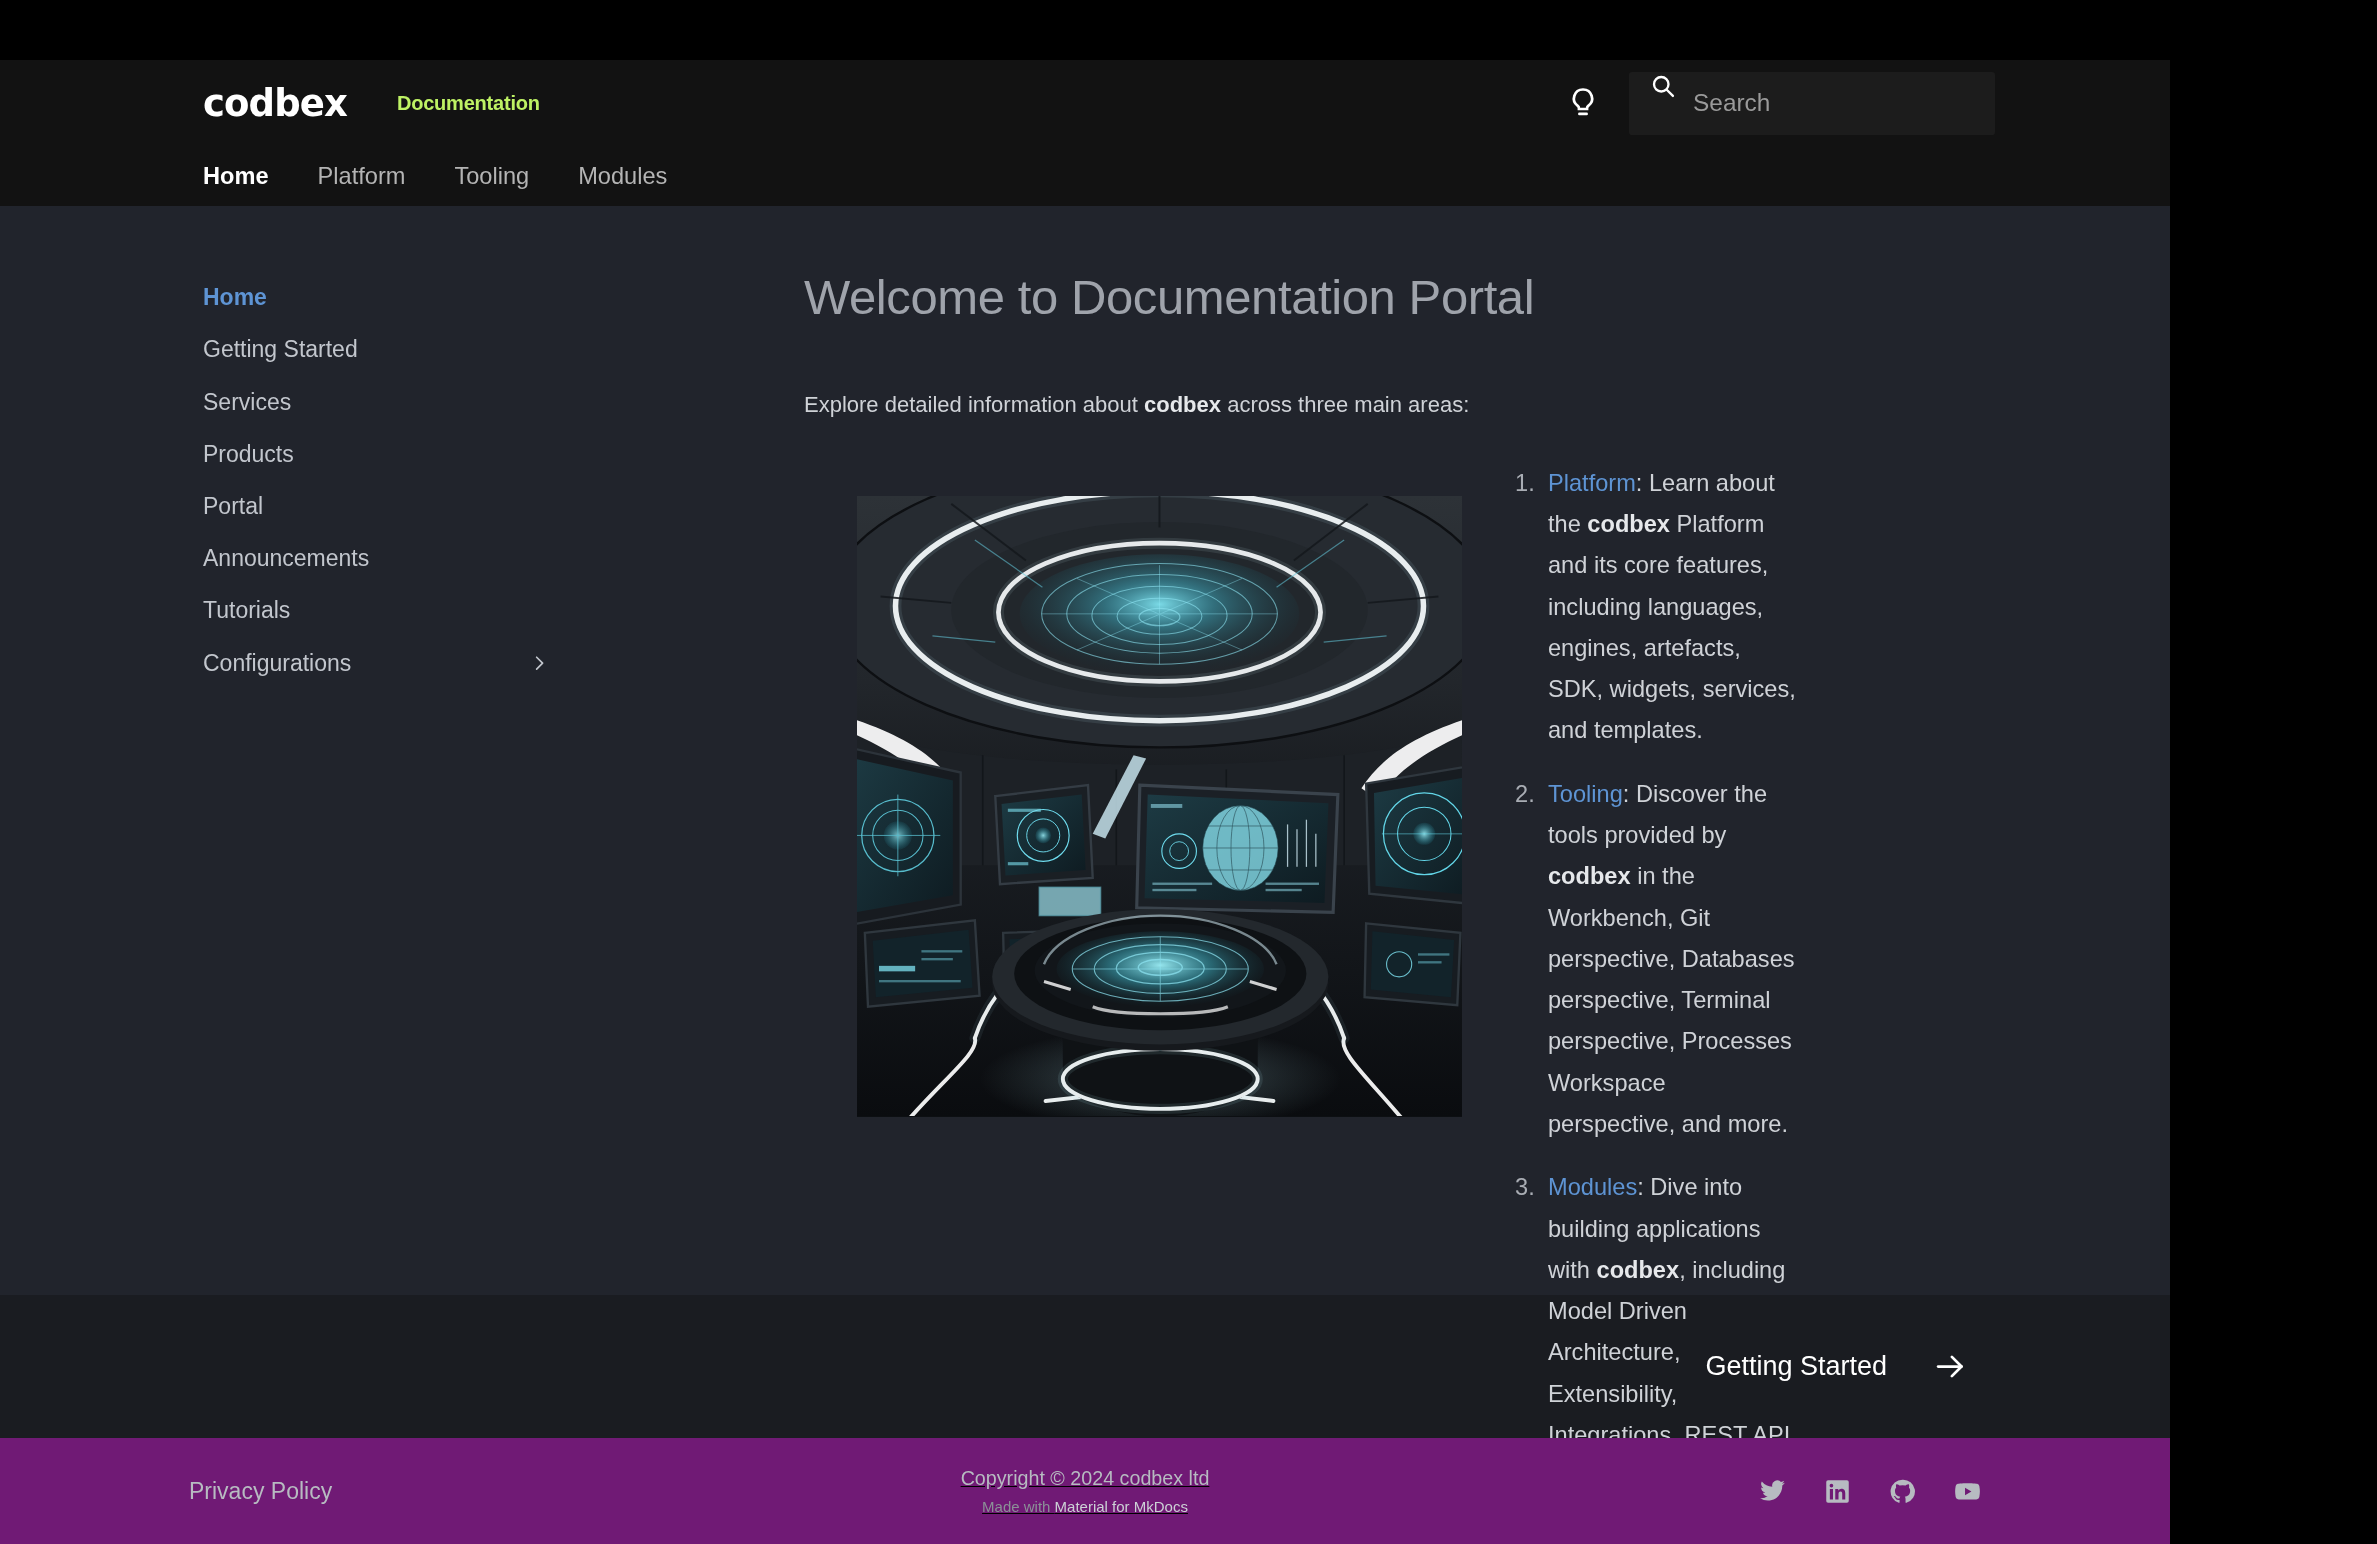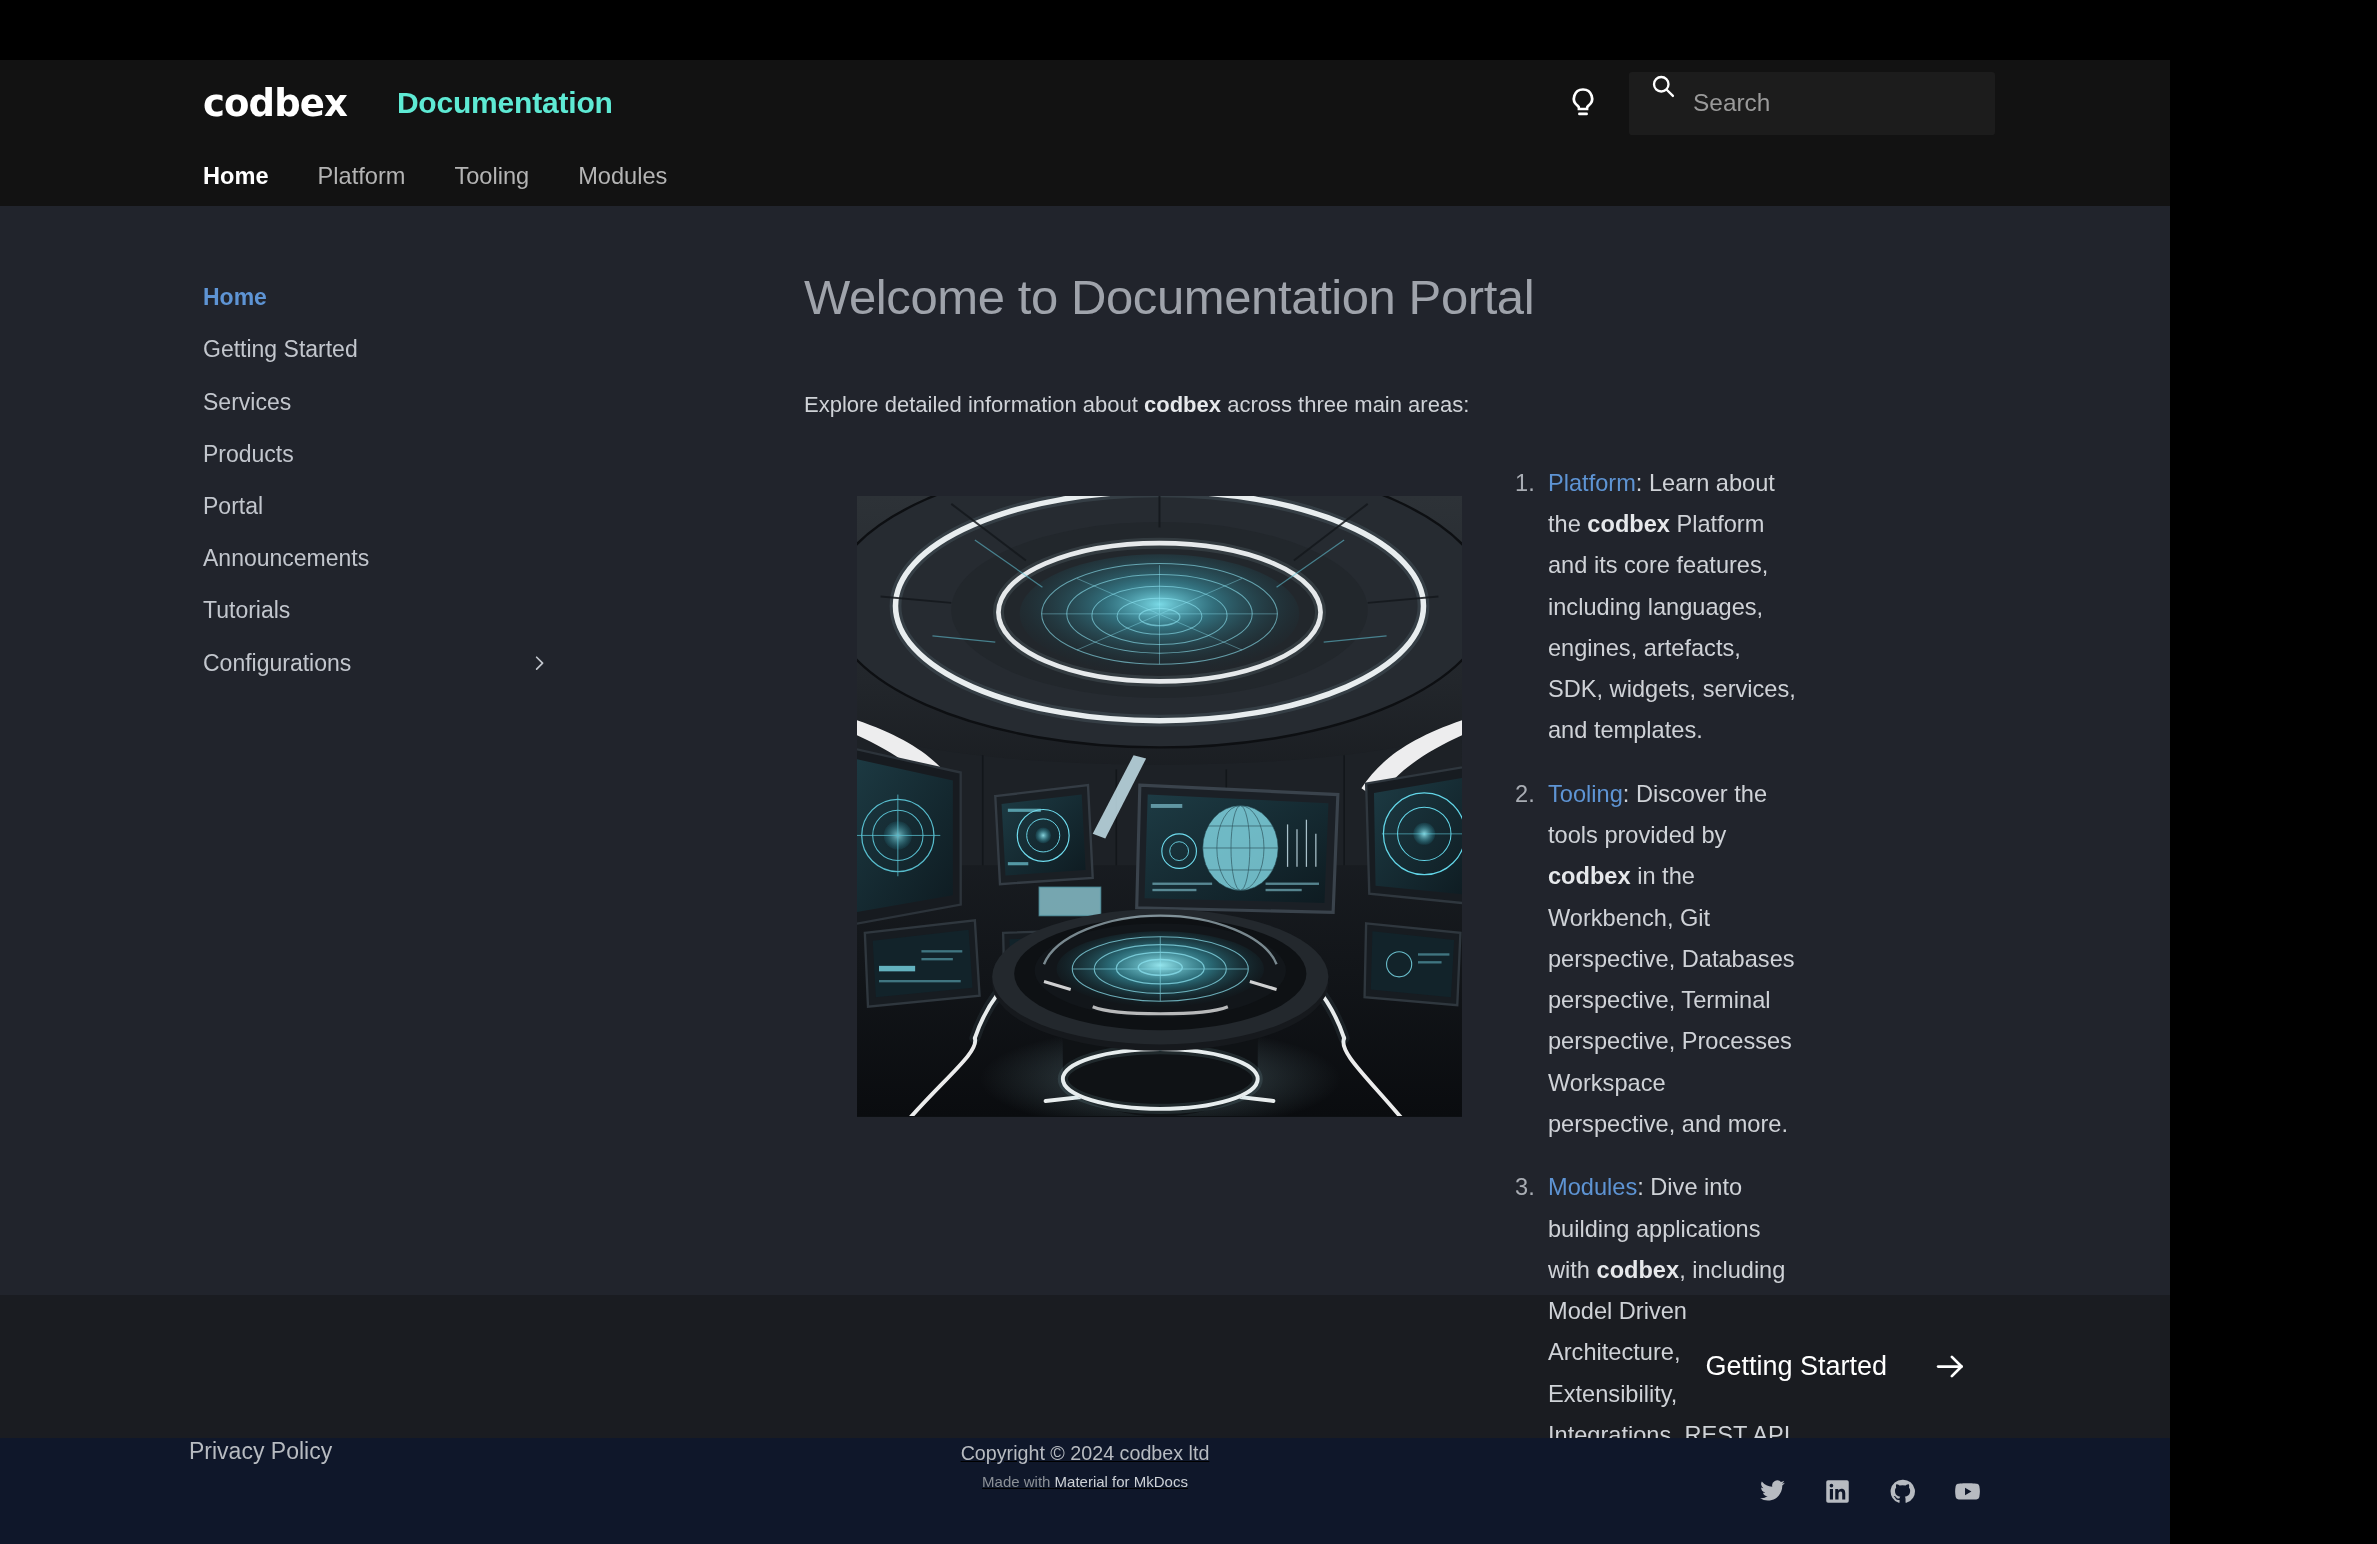--- a/index.html
+++ b/index.html
@@ -40,23 +40,23 @@
     padding-right: 175px;
   }
   .logo {
     font-size: 37px;
     font-weight: bold;
     color: #ffffff;
     letter-spacing: -0.9px;
     font-family: "DejaVu Sans", sans-serif;
   }
   .site-title {
-    font-size: 30px;
+    font-size: 20px;
     font-weight: bold;
-    color: #5eead4;
+    color: #bef264;
     margin-left: 50px;
     letter-spacing: -0.2px;
   }
   .header-spacer { flex: 1; }
 
   .bulb-btn {
     width: 36px;
     height: 36px;
     display: flex;
     align-items: center;
@@ -204,23 +204,24 @@
   }
   .next-label {
     font-size: 27px;
     color: #ffffff;
     margin-right: 47px;
   }
   .arrow-icon { width: 33px; height: 33px; }
 
   
   .footer-meta {
-    background: #0f172a;
+    background: #701a75;
     height: 106px;
     display: flex;
+    align-items: center;
     padding: 0 189px;
     position: relative;
   }
   .privacy {
     font-size: 23px;
     color: #b7bbc1;
     cursor: pointer;
   }
   .copyright {
     position: absolute;

